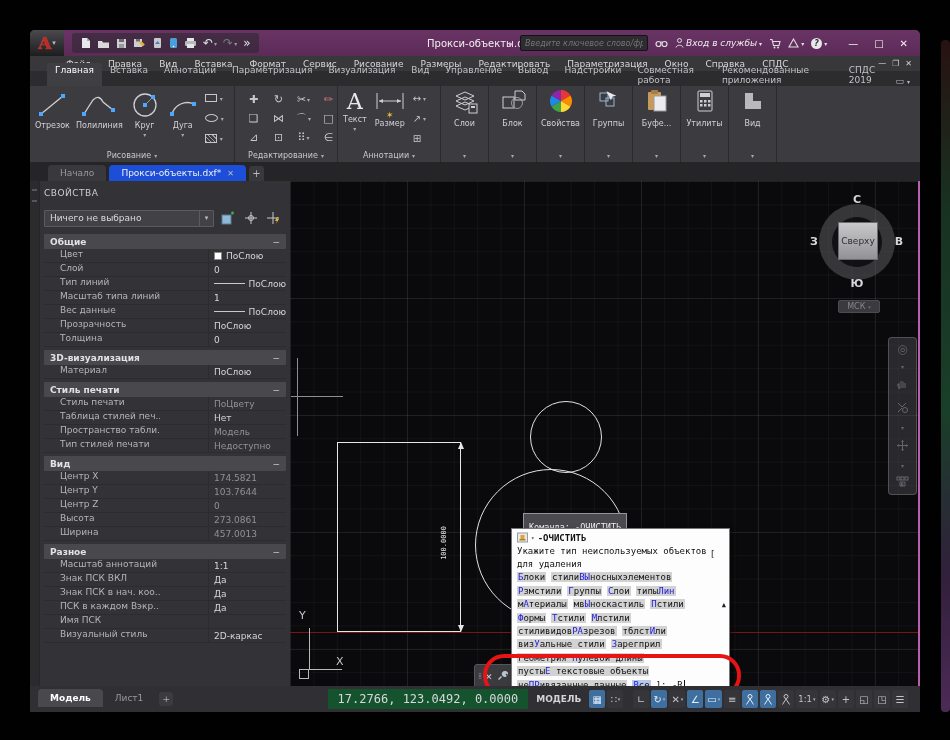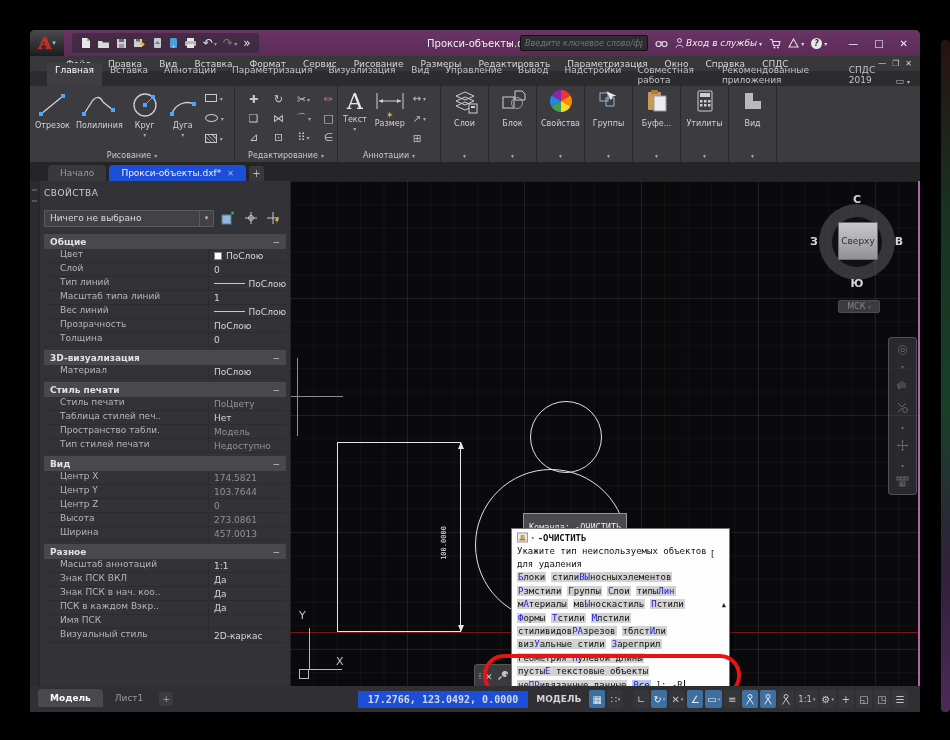--- a/index.html
+++ b/index.html
@@ -214,22 +214,22 @@
     border:4px solid #e61414; border-radius:21px; z-index:30; pointer-events:none; }
 
   
   .bottombar { position:absolute; left:0; top:656px; width:100%; height:26px; background:#303034;
     display:flex; align-items:center; font-size:9px; }
   .ltab { height:18px; display:flex; align-items:center; padding:0 12px; border-radius:4px 4px 0 0;
     color:#98989d; position:relative; top:-1px; }
   .ltab.active { background:#48484d; color:#fff; font-weight:bold; }
   .ltab-add { width:14px; height:14px; border-radius:3px; background:#3c3c40; color:#aaa;
     display:flex; align-items:center; justify-content:center; margin-left:4px; }
-  .coords { margin-left:auto; background:#1d4ed8; color:#d8d8dc; padding:3px 10px;
-    font-family:"DejaVu Sans Mono","Liberation Mono",monospace; font-size:10px;font-weight:bold; }
+  .coords { margin-left:auto; background:#14532d; color:#d8d8dc; padding:3px 10px;
+    font-family:"DejaVu Sans Mono","Liberation Mono",monospace; font-size:12px; }
   .space-label { color:#d4d4d8; font-weight:bold; padding:0 8px; }
   .sticons { display:flex; align-items:center; gap:2px; padding-right:12px; }
   .sticon { min-width:16px; height:18px; border-radius:2px; display:flex; align-items:center;
     justify-content:center; gap:1px; color:#c3c3c9; font-size:10px; padding:0 2px;
     background:#36363a; }
   .sticon.active { background:#3e6f9e; color:#e4f0fc; }
   .sticon .dd { font-size:5px; color:#9fb3c6; }
   .sticon.gap { background:transparent; min-width:6px; }
   .sticon.textic { font-size:8.5px; }
 </style>
@@ -712,21 +712,21 @@
                     <span>ПоСлою</span>
                   </span>
                 </div>
                 <div class="prow">
                   <span class="plabel">Масштаб типа линий</span>
                   <span class="pval">
                     <span>1</span>
                   </span>
                 </div>
                 <div class="prow">
-                  <span class="plabel">Вес линий</span>
+                  <span class="plabel">Вес данные</span>
                   <span class="pval">
                     <span class="ltline"></span>
                     <span>ПоСлою</span>
                   </span>
                 </div>
                 <div class="prow">
                   <span class="plabel">Прозрачность</span>
                   <span class="pval">
                     <span>ПоСлою</span>
                   </span>

